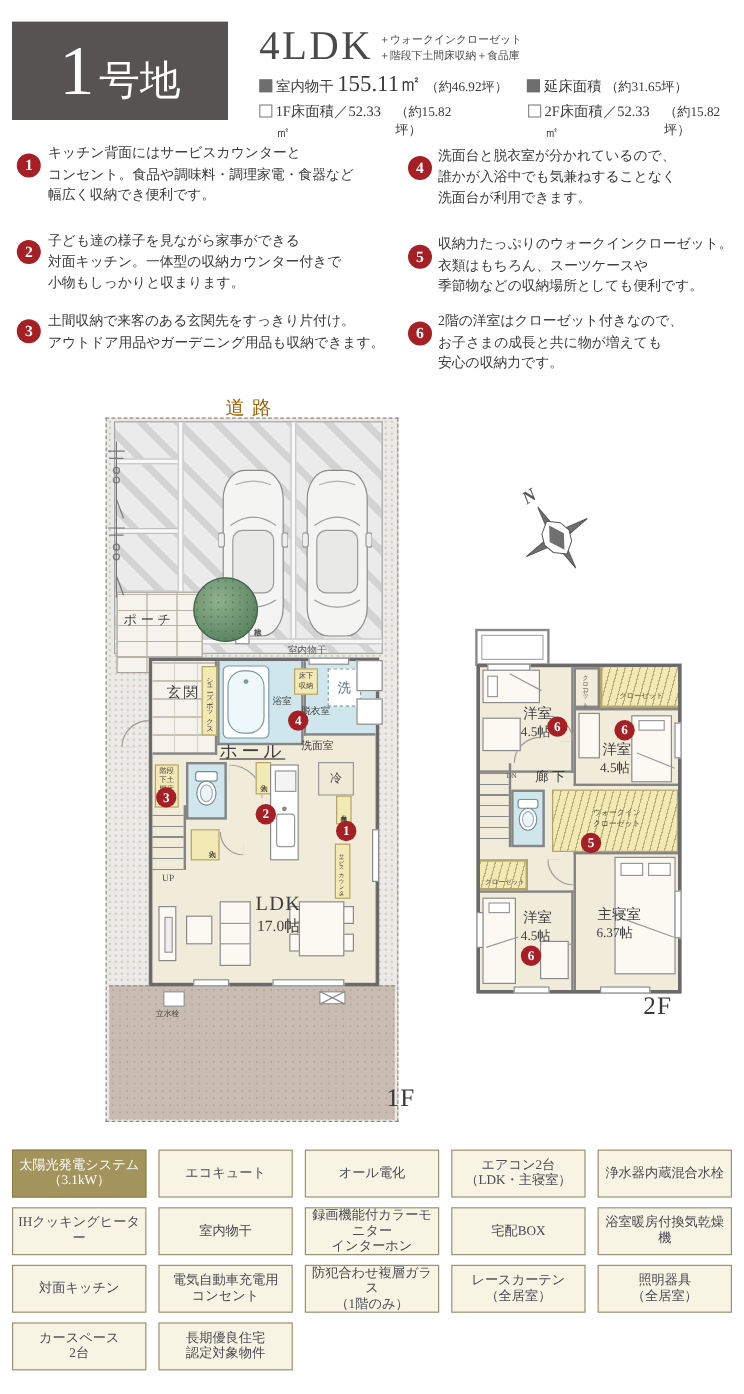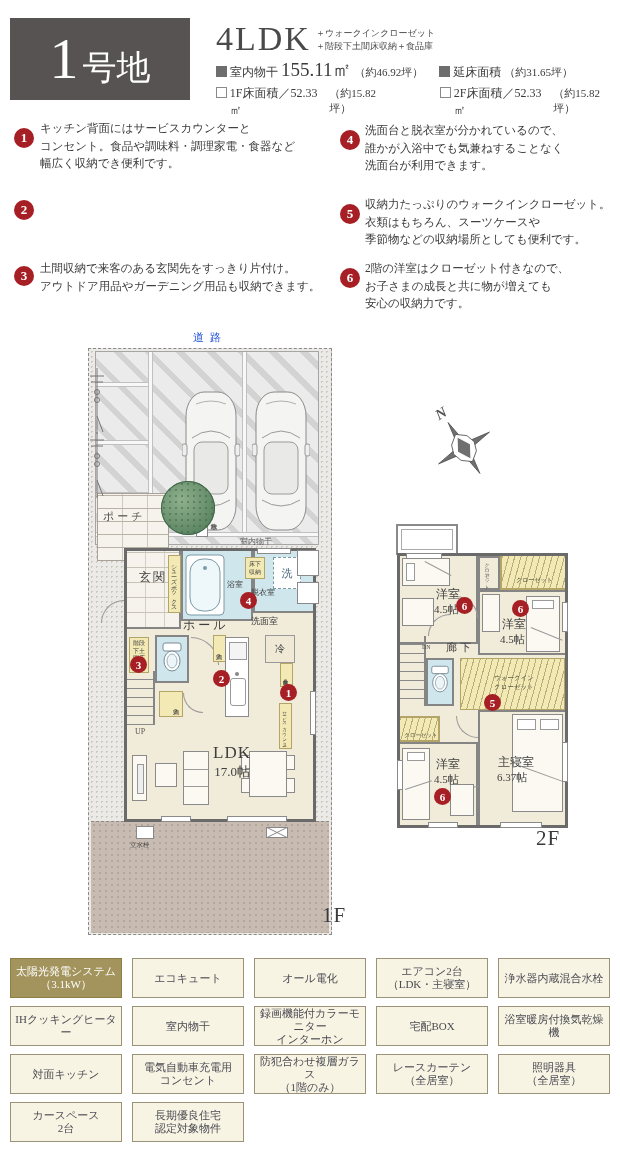--- a/index.html
+++ b/index.html
@@ -118,37 +118,40 @@
       <span class="area-lbl">2F床面積／52.33㎡</span>
       <span class="area-tsu">（約15.82坪）</span>
     </span>
   </div>
 
   <div class="feat-circle" style="left:14px;top:128px;">1</div>
   <div class="feat-text" style="left:40px;top:120px;width:300px;">キッチン背面にはサービスカウンターと
 コンセント。食品や調味料・調理家電・食器など
 幅広く収納でき便利です。</div>
   <div class="feat-circle" style="left:14px;top:200px;">2</div>
+  <div class="feat-text" style="left:40px;top:193px;width:300px;">子ども達の様子を見ながら家事ができる
+対面キッチン。一体型の収納カウンター付きで
+小物もしっかりと収まります。</div>
   <div class="feat-circle" style="left:14px;top:266px;">3</div>
   <div class="feat-text" style="left:40px;top:260px;width:300px;">土間収納で来客のある玄関先をすっきり片付け。
 アウトドア用品やガーデニング用品も収納できます。</div>
   <div class="feat-circle" style="left:340px;top:130px;">4</div>
   <div class="feat-text" style="left:365px;top:122px;width:250px;">洗面台と脱衣室が分かれているので、
 誰かが入浴中でも気兼ねすることなく
 洗面台が利用できます。</div>
   <div class="feat-circle" style="left:340px;top:204px;">5</div>
   <div class="feat-text" style="left:365px;top:196px;width:255px;">収納力たっぷりのウォークインクローゼット。
 衣類はもちろん、スーツケースや
 季節物などの収納場所としても便利です。</div>
   <div class="feat-circle" style="left:340px;top:268px;">6</div>
   <div class="feat-text" style="left:365px;top:260px;width:250px;">2階の洋室はクローゼット付きなので、
 お子さまの成長と共に物が増えても
 安心の収納力です。</div>
 
-  <div class="lbl" style="left:170px;top:330px;width:80px;text-align:center;font-size:11px;letter-spacing:6px;color:#1d4ed8;">道路</div>
+  <div class="lbl" style="left:170px;top:330px;width:80px;text-align:center;font-size:16px;letter-spacing:6px;color:#a16207;">道路</div>
 
   <div class="site">
     <div class="driveway">
       <div class="joint-v" style="left:52px;"></div>
       <div class="joint-v" style="left:146px;"></div>
       <div class="joint-h" style="top:30px;left:0;width:52px;"></div>
       <div class="joint-h" style="top:88px;left:0;width:52px;"></div>
       <div class="joint-h" style="top:140px;left:0;width:52px;"></div>
       <div class="joint-h" style="top:180px;left:0;right:0;"></div>
     </div>
@@ -226,21 +229,21 @@
     <div class="lbl" style="left:100px;top:28px;font-size:8px;">浴室</div>
 
     <div class="yellow lbl" style="left:118px;top:6px;width:20px;font-size:6px;line-height:8px;text-align:center;padding:2px 1px;">床下収納</div>
 
     <div class="room blue" style="left:126px;top:0;width:60px;height:62px;border-width:0 0 2px 2px;"></div>
     <div class="abs" style="left:146px;top:6px;width:26px;height:30px;background:#fff;border:1px dashed #7a9aa6;z-index:4;display:flex;align-items:center;justify-content:center;font-size:11px;color:#4a6a78;">洗</div>
     <div class="lbl" style="left:124px;top:36px;font-size:8px;">脱衣室</div>
 
     <div class="lbl" style="left:124px;top:64px;font-size:9px;">洗面室</div>
 
-    <div class="lbl" style="left:56px;top:66px;font-size:12px;letter-spacing:3px;">ホール</div>
+    <div class="lbl" style="left:56px;top:66px;font-size:15px;letter-spacing:3px;text-decoration:underline;">ホール</div>
 
     <div class="yellow lbl" style="left:2px;top:86px;width:20px;font-size:6px;line-height:7.5px;text-align:center;padding:2px 1px;">階段下土間床収納</div>
 
     <div class="room blue" style="left:28px;top:84px;width:34px;height:48px;"></div>
     <div class="abs" style="left:33px;top:90px;z-index:4;">
       <svg width="24" height="34" viewBox="0 0 24 34">
           <rect x="3" y="2" width="18" height="8" rx="2" fill="#fff" stroke="#7a8a96"></rect>
           <ellipse cx="12" cy="20" rx="8" ry="10" fill="#fff" stroke="#7a8a96"></ellipse>
           <ellipse cx="12" cy="20" rx="5" ry="7" fill="#eef5f8" stroke="#9ab0ba"></ellipse>
         </svg>

